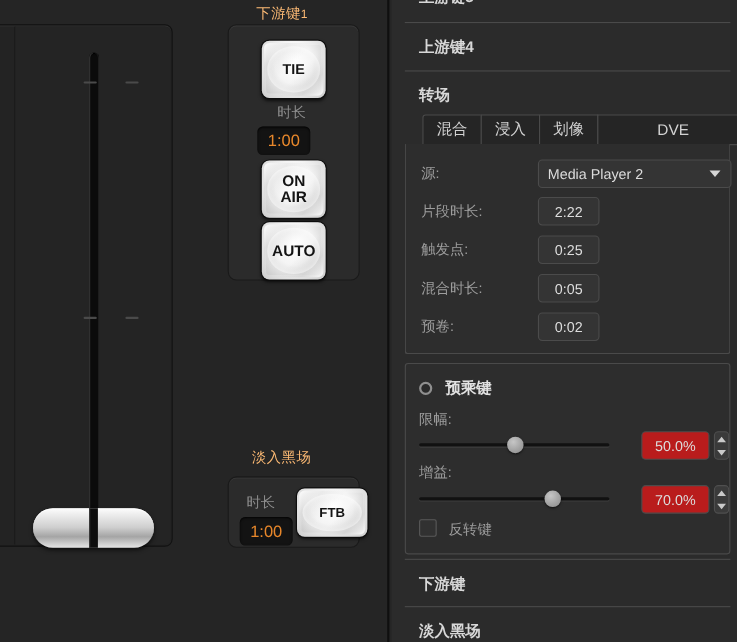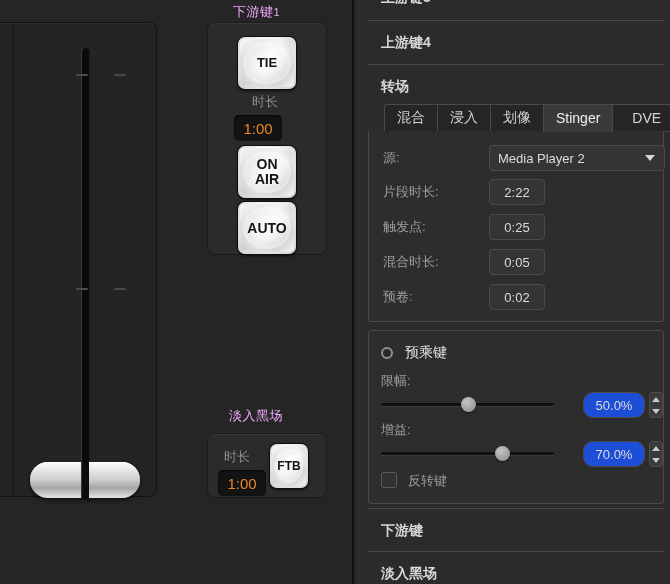--- a/index.html
+++ b/index.html
@@ -56,21 +56,21 @@
   }
   #fader-knob::after {
     content: ""; position: absolute; left: 50%; margin-left: -4px; top: 0;
     width: 8px; height: 100%; background: #0d0d0d;
     box-shadow: inset 1px 0 0 #3c3c3c;
   }
 
   
   .section-caption {
     position: absolute;
-    font-size: 13px; color: #f0abfc; letter-spacing: .5px;
+    font-size: 13px; color: #fdba74; letter-spacing: .5px;
     white-space: nowrap;
   }
   .section-caption .suffix { font-size: 11px; }
 
   
   #dsk1-panel {
     position: absolute; left: 207px; top: 22px; width: 120px; height: 233px;
     background: #2b2b2b;
     border: 1px solid #1a1a1a;
     border-radius: 8px;
@@ -113,21 +113,21 @@
     content: ""; position: absolute; left: 5px; right: 5px; top: 5px; bottom: 5px;
     border-radius: 50%;
     box-shadow: inset 0 0 6px rgba(255,255,255,.9);
     pointer-events: none;
   }
   .hw-btn span { position: relative; z-index: 2; }
 
   #btn-tie   { left: 30px; top: 14px;  width: 58px; height: 52px; font-size: 13px; }
   #btn-onair { left: 30px; top: 123px; width: 58px; height: 52px; font-size: 14px; }
   #btn-auto  { left: 30px; top: 179px; width: 58px; height: 52px; font-size: 14px; }
-  #btn-ftb   { left: 62px; top: 10px;  width: 38px; height: 44px; font-size: 12px; align-items: center; }
+  #btn-ftb   { left: 62px; top: 10px;  width: 64px; height: 44px; font-size: 12px; align-items: center; }
 
   .panel-label {
     position: absolute;
     font-size: 13px; color: #8d8d8d; white-space: nowrap;
   }
   #dsk1-rate-label { left: 44px; top: 70px; }
   #ftb-rate-label  { left: 16px; top: 14px; }
 
   .time-chip {
     position: absolute;
@@ -248,21 +248,21 @@
   #premultiply-row {
     position: absolute; left: 12px; top: 13px; display: flex; align-items: center;
   }
   .radio {
     width: 12px; height: 12px; border-radius: 50%;
     background: #2a2a2a;
     border: 2px solid #8f8f8f;
     box-shadow: inset 0 0 0 1px #2a2a2a;
   }
   #premultiply-row .lbl {
-    margin-left: 12px; font-size: 14px; color: #e2e2e2; font-weight: normal;
+    margin-left: 12px; font-size: 14px; color: #e2e2e2; font-weight: bold;
   }
 
   .slider-label { position: absolute; left: 12px; font-size: 13px; color: #9d9d9d; }
   #clip-label { top: 41px; }
   #gain-label { top: 90px; }
 
   .slider-track {
     position: absolute; left: 12px; width: 173px; height: 3px;
     background: #111111;
     border-radius: 2px;
@@ -272,23 +272,23 @@
   #gain-track { top: 121px; }
   .slider-knob {
     position: absolute; width: 15px; height: 15px; margin-top: -6px; margin-left: -7px;
     border-radius: 50%;
     background: radial-gradient(circle at 38% 32%, #c6c6c6 0%, #a3a3a3 55%, #8c8c8c 100%);
     box-shadow: 0 1px 2px rgba(0,0,0,.6);
   }
 
   .num-field {
     position: absolute; width: 62px; height: 26px;
-    background: #1d4ed8;
+    background: #b91c1c;
     border: 1px solid #4b4b4b;
-    border-radius: 10px;
+    border-radius: 4px;
     display: flex; align-items: center; justify-content: center;
     font-size: 13px; color: #dcdcdc;
   }
   #clip-num { left: 214px; top: 61px; }
   #gain-num { left: 214px; top: 110px; }
 
   .spinner {
     position: absolute; width: 14px; height: 26px;
     background: #3a3a3a;
     border: 1px solid #4f4f4f;
@@ -391,23 +391,20 @@
     <div id="tab-bar">
       <div class="tab">
         <span>混合</span>
       </div>
       <div class="tab">
         <span>浸入</span>
       </div>
       <div class="tab">
         <span>划像</span>
       </div>
-      <div class="tab selected">
-        <span>Stinger</span>
-      </div>
       <div class="tab last">
         <span>DVE</span>
       </div>
     </div>
 
     <div id="tab-content">
 
       <div class="field-row" id="fr-source">
         <span class="field-label">源:</span>
       </div>

